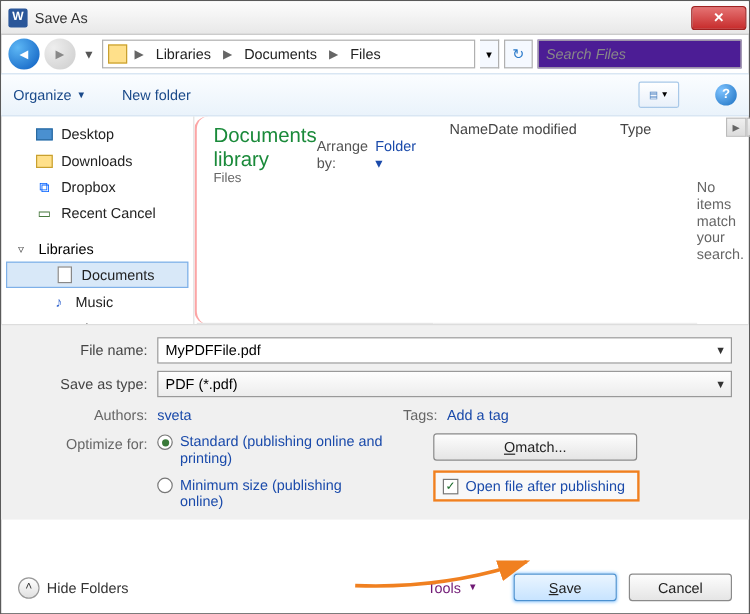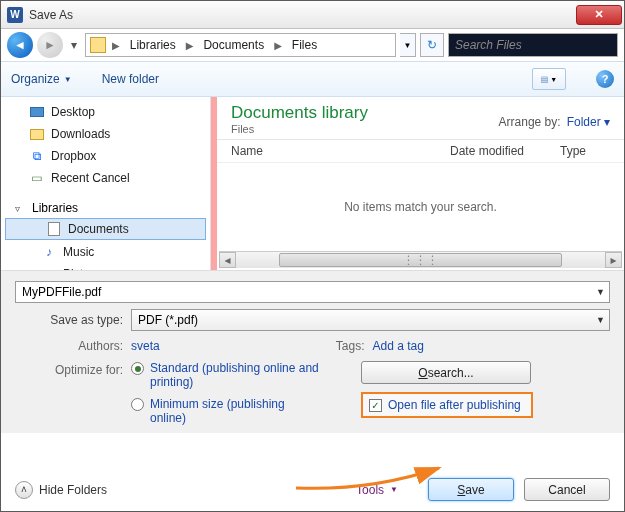--- a/index.html
+++ b/index.html
@@ -12,36 +12,36 @@
   .navbar { height: 32px; display:flex; align-items:center; padding: 0 6px; gap: 4px; }
   .nav-btn { width:26px; height:26px; border-radius:50%; background: radial-gradient(circle at 30% 30%, #5db7f5, #0a5bbf); display:flex; align-items:center; justify-content:center; color:#fff; }
   .nav-btn.fwd { background: radial-gradient(circle at 30% 30%, #eee, #ccc); color:#888; }
   .nav-dd { width:14px; height:22px; display:flex; align-items:center; justify-content:center; color:#555; }
   .breadcrumb { flex:1; height:24px; border:1px solid #b0b0b0; background:#fff; display:flex; align-items:center; padding: 0 4px; gap:2px; }
   .breadcrumb .bc-icon { width:16px; height:16px; background:#ffe08a; border:1px solid #c8a030; }
   .breadcrumb .sep { color:#666; font-size:10px; padding:0 4px;}
   .breadcrumb span.crumb { padding: 1px 4px; color:#222; }
   .refresh { width:24px; height:24px; border:1px solid #b0b0b0; background:#f5f9ff; display:flex; align-items:center; justify-content:center;}
   .refresh-dd { width:16px; height:24px; border:1px solid #b0b0b0; border-left:none; background:#f5f9ff; display:flex; align-items:center; justify-content:center; font-size:8px;}
-  .search { width:170px; height:24px; border:1px solid #b0b0b0; background:#0f172a; padding:0 6px; display:flex; align-items:center; color:#888; font-style:italic;}
+  .search { width:170px; height:24px; border:1px solid #b0b0b0; background:#4c1d95; padding:0 6px; display:flex; align-items:center; color:#888; font-style:italic;}
   .toolbar { height:36px; background: linear-gradient(#fbfdff, #eaf3fb); border-top:1px solid #d0e0f0; border-bottom:1px solid #d0e0f0; display:flex; align-items:center; padding:0 10px; gap:30px;}
   .toolbar .tb-item { color:#1a4a8a; display:flex; align-items:center; gap:4px;}
   .toolbar .spacer { flex:1; }
   .toolbar .views { width:34px; height:22px; border:1px solid #a8c8e8; background:linear-gradient(#fff,#e8f0fa); border-radius:2px; display:flex; align-items:center; justify-content:center; gap:2px;}
   .toolbar .help { width:18px; height:18px; border-radius:50%; background:radial-gradient(circle at 30% 30%, #7ec3ff, #1a6fc0); color:#fff; display:flex; align-items:center; justify-content:center; font-weight:bold; font-size:11px;}
   .body { display:flex; height: 173px; }
   .sidebar { width:210px; border-right:1px solid #e0e0e0; padding:4px 0; overflow:hidden;}
   .sb-item { display:flex; align-items:center; gap:6px; padding:3px 4px 3px 28px; color:#222; }
   .sb-item.nested { padding-left: 40px; }
   .sb-item.selected { background:#d8e8f8; border:1px solid #7eb0e8; margin:1px 4px; padding-top:2px; padding-bottom:2px;}
   .sb-item .ico { width:16px; height:16px; display:flex; align-items:center; justify-content:center; font-size:12px;}
   .sb-sep { height: 10px; }
   .sb-head { display:flex; align-items:center; gap:6px; padding:2px 4px 2px 14px; }
   .sb-head .tw { color:#555; font-size:10px; }
-  .main { flex:1; display:flex; flex-direction:column; border-left: 6px solid #fca5a5;}
+  .main { flex:1; display:flex; flex-direction:row; border-left: 2px solid #fca5a5; border-radius: 11px;}
   .hdr { padding: 6px 14px 4px; border-bottom:1px solid #e5e5e5; display:flex; align-items:flex-start;}
   .hdr .left { flex:1; }
   .hdr h2 { color:#1a8a3a; font-size:17px; font-weight:normal; }
   .hdr .sub { color:#666; font-size:11px; }
   .hdr .arrange { color:#555; display:flex; gap:6px; align-items:center; padding-top:12px;}
   .hdr .arrange .val { color:#1a4aaa; }
   .cols { display:flex; padding:4px 14px; border-bottom:1px solid #eee; color:#444;}
   .cols .c1{ flex:1; } .cols .c2{ width:110px;} .cols .c3{ width:50px;}
   .empty { flex:1; display:flex; align-items:center; justify-content:center; color:#666; }
   .hscroll { height:17px; background:linear-gradient(#f5f5f5,#e5e5e5); border-top:1px solid #ccc; margin:0 2px 2px; position:relative; }
@@ -191,20 +191,21 @@
       <div class="hscroll">
         <div class="ab" style="left:0">◂</div>
         <div class="thumb">⋮⋮⋮</div>
         <div class="ab" style="right:0">▸</div>
       </div>
     </div>
   </div>
 
   <div class="form">
     <div class="row">
+      <div class="lbl">File name:</div>
       <div class="inp">
           <span>MyPDFFile.pdf</span>
           <span class="dd">▼</span>
         </div>
     </div>
     <div class="row">
       <div class="lbl">Save as type:</div>
       <div class="inp" style="background:linear-gradient(#fdfdfd,#ededed);">
           <span>PDF (*.pdf)</span>
           <span class="dd">▼</span>
@@ -230,21 +231,21 @@
           <div style="max-width:170px;">Standard (publishing online and printing)</div>
         </div>
         <div class="radio">
           <div class="rb"></div>
           <div style="max-width:170px;">Minimum size (publishing online)</div>
         </div>
       </div>
       <div class="right">
         <div class="btn options-btn">
             <span style="text-decoration:underline;">O</span>
-            <span>search...</span>
+            <span>match...</span>
           </div>
         <div class="open-after">
           <div class="cb">✓</div>
           <span style="color:#1a4aaa;">Open file after publishing</span>
         </div>
       </div>
     </div>
   </div>
 
   <div class="footer">

